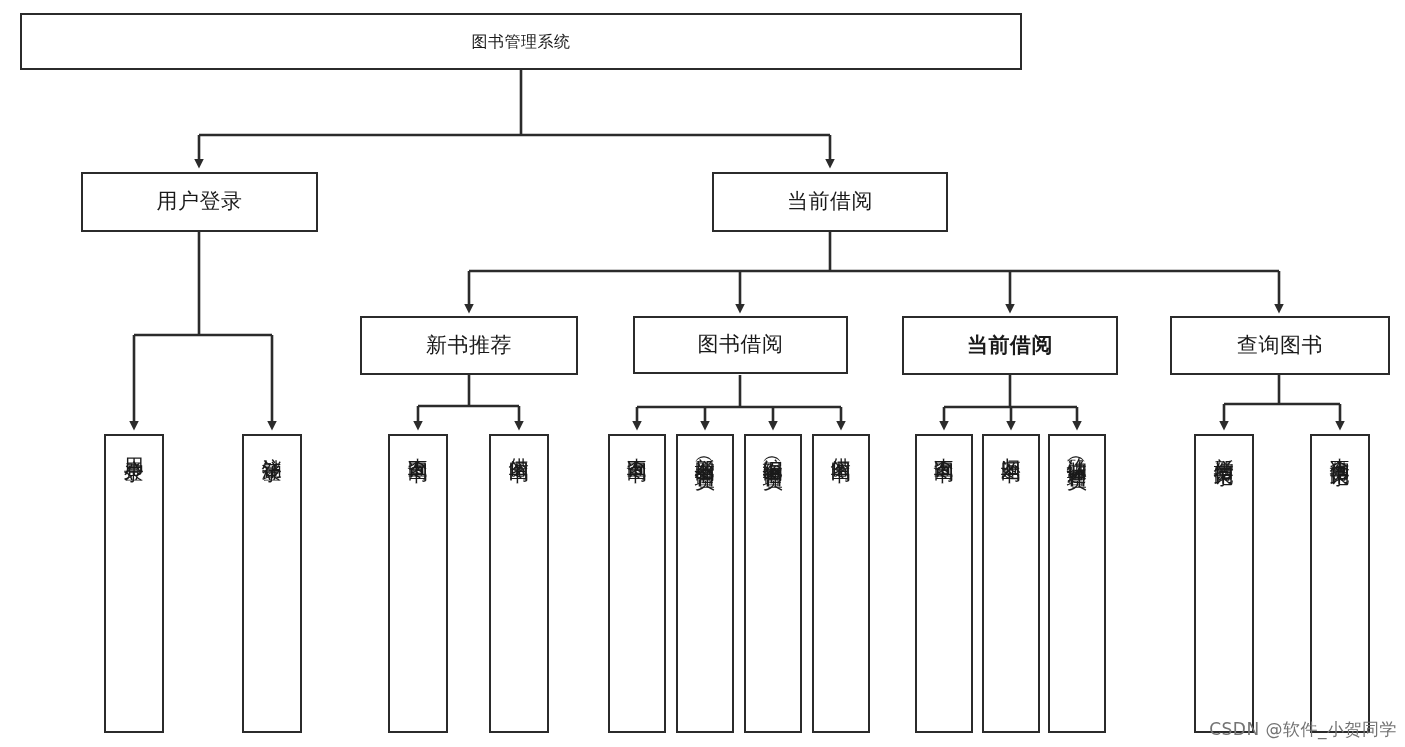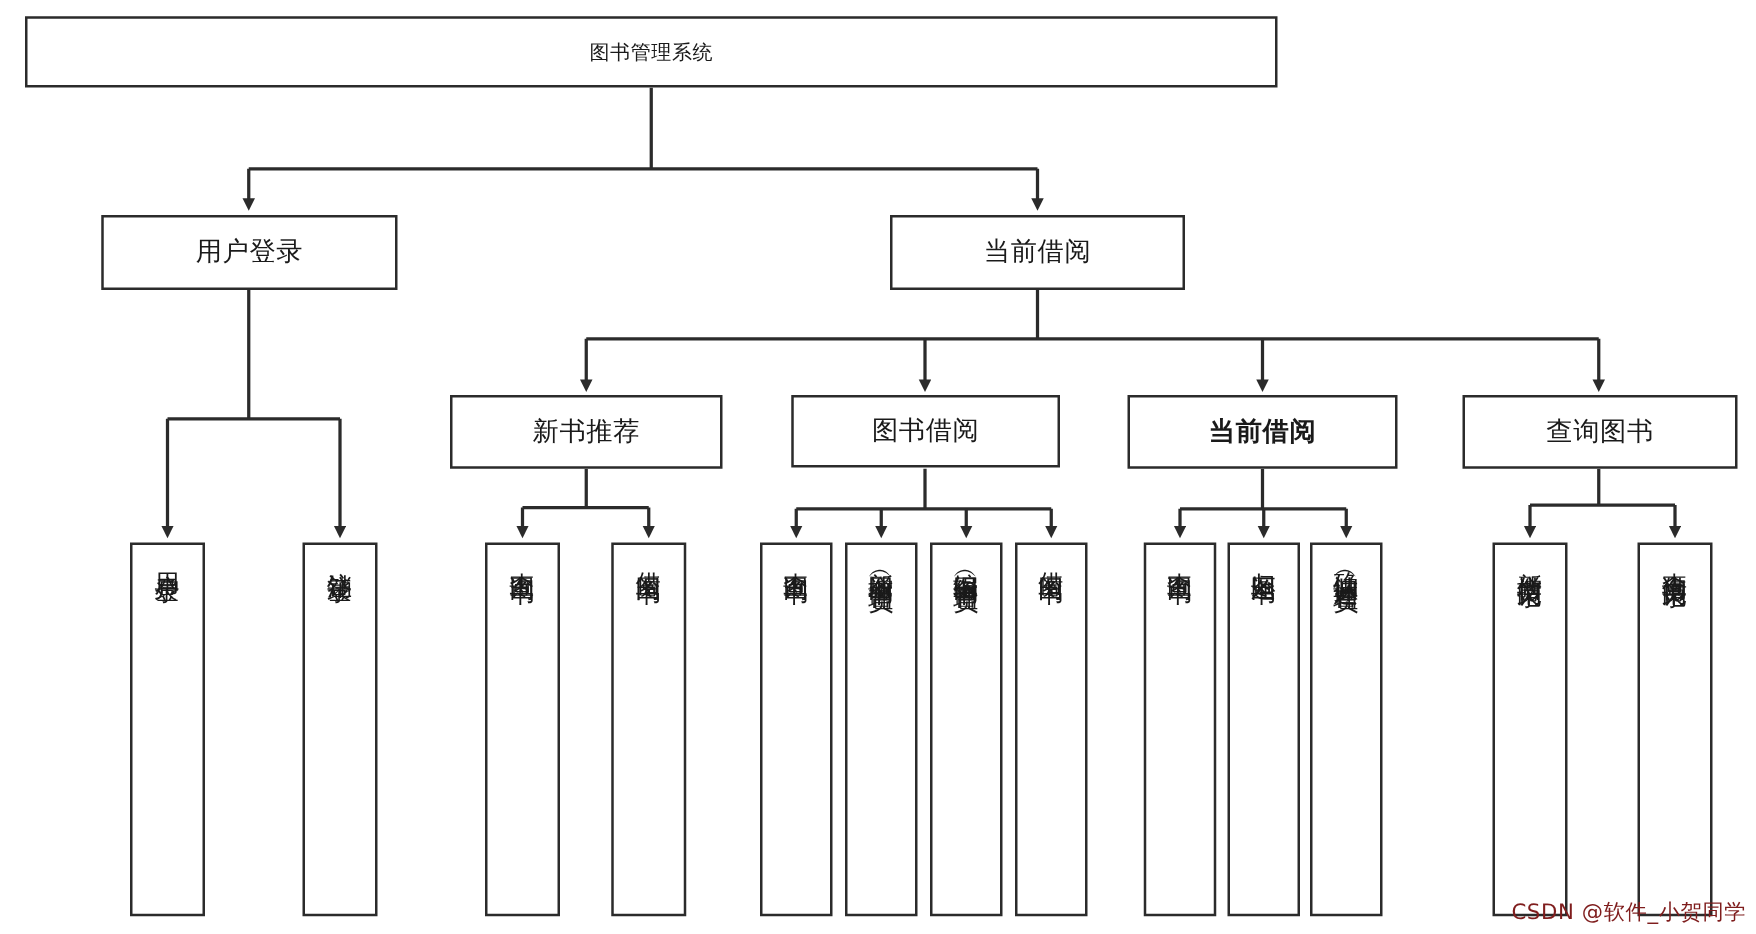--- a/index.html
+++ b/index.html
@@ -59,21 +59,21 @@
     left: 0;
     top: 0;
     width: 1405px;
     height: 747px;
     pointer-events: none;
   }
   .watermark {
     position: absolute;
     right: 8px;
     bottom: 6px;
-    color: #7f1d1d;
+    color: #737373;
     font-size: 17px;
     letter-spacing: 0.5px;
     white-space: nowrap;
     font-family: "DejaVu Sans", "Liberation Sans", sans-serif;
   }
 </style>
 </head>
 <body>
 
 <div id="diagram-root">

